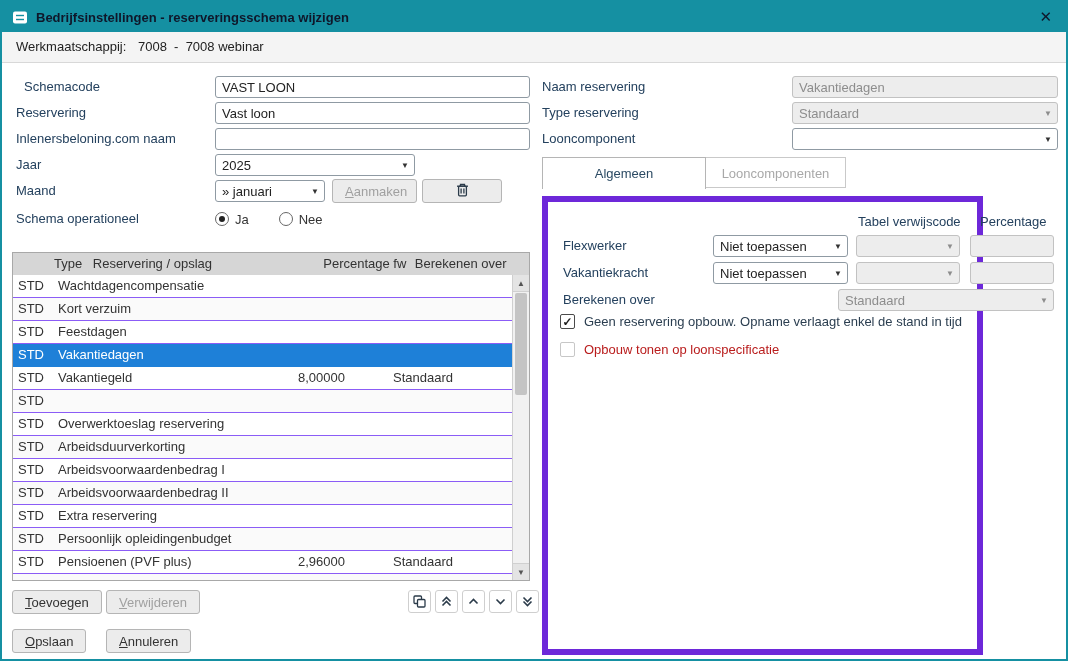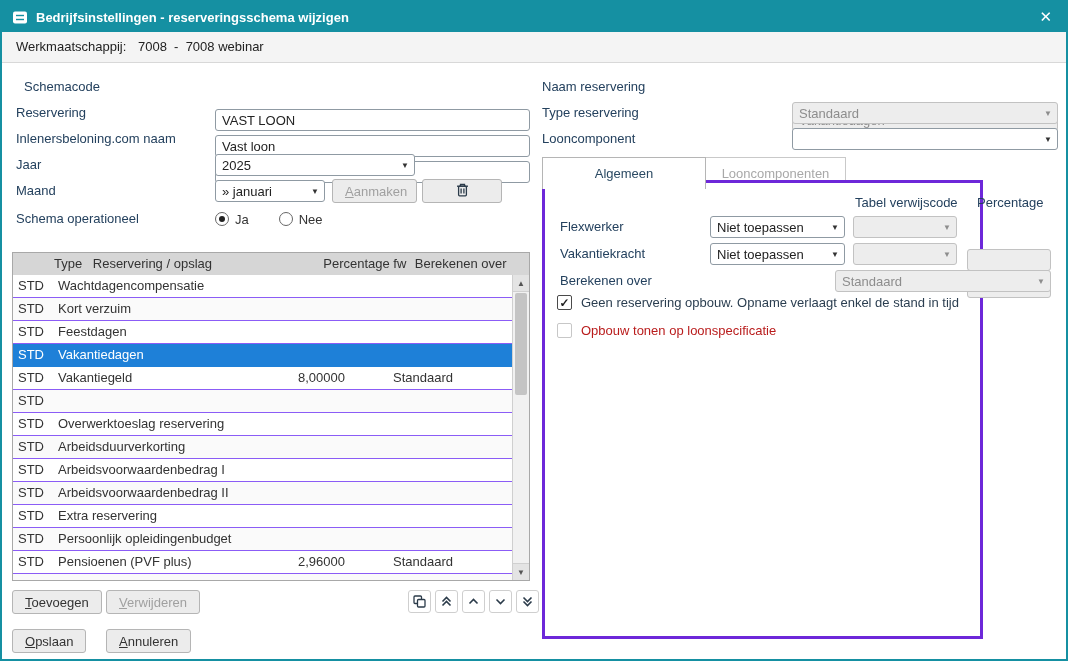--- a/index.html
+++ b/index.html
@@ -2,36 +2,36 @@
 <html style="--accent: #1590a2; --selection: #1e80d8;"><head>
 <meta charset="utf-8">
 <style>
   html,body { margin:0; padding:0; background:#fff; }
   body { font-family:"Liberation Sans", sans-serif; font-size:13px; color:#333; }
   .window { position:relative; width:1068px; height:661px; box-sizing:border-box;
             border:2px solid var(--accent,#1590a2); background:#fff; overflow:hidden; }
 
   
   .titlebar { height:30px; background:var(--accent,#1590a2); display:flex; align-items:center;
-              padding:0 10px; color:#ffffff; }
+              padding:0 10px; color:#0f172a; }
   .ticon { display:flex; align-items:center; }
   .title { margin-left:8px; font-weight:bold; font-size:13px; }
   .close { margin-left:auto; font-size:15px; cursor:pointer; padding:0 4px; }
 
   
   .companybar { height:30px; background:#f4f4f4; border-bottom:1px solid #d8d8d8;
                 line-height:30px; padding-left:14px; color:#222; }
   .compval { margin-left:8px; white-space:pre; }
 
   .main { position:absolute; top:62px; left:0; right:0; bottom:0; }
 
   .flabel { position:absolute; color:#24415e; line-height:22px; white-space:nowrap; }
 
   .tin { position:absolute; height:22px; box-sizing:border-box; border:1px solid #8f9aa3;
-         border-radius:3px; padding:0 6px; font:inherit; color:#222; background:#fff; outline:none;margin-top:33px; }
+         border-radius:3px; padding:0 6px; font:inherit; color:#222; background:#fff; outline:none; }
   .tin.disabled { background:#ededed; color:#8d8d8d; border-color:#c2c2c2; }
 
   .dd { position:absolute; height:22px; box-sizing:border-box; border:1px solid #8f9aa3;
         border-radius:3px; background:#fff; display:flex; align-items:center;
         padding:0 20px 0 6px; color:#222; white-space:nowrap; overflow:hidden; }
   .dd .arrow { position:absolute; right:5px; font-size:8px; color:#333; }
   .dd.disabled { background:#ededed; color:#8d8d8d; border-color:#c2c2c2; }
   .dd.disabled .arrow { color:#8d8d8d; }
 
   .btn { position:absolute; height:24px; box-sizing:border-box; background:#ececec;
@@ -75,22 +75,22 @@
             border-radius:3px; background:#fff; display:flex; align-items:center;
             justify-content:center; padding:0; cursor:pointer; }
 
   
   .tabs { position:absolute; left:540px; top:93px; display:flex; }
   .tab { height:31px; line-height:31px; box-sizing:border-box; text-align:center;
          border:1px solid #b5b5b5; background:#fff; }
   .tab.active { width:164px; font-weight:normal; color:#2b4a63; border-bottom:none;
                 height:32px; position:relative; z-index:2; }
   .tab.inactive { width:140px; color:#a8a8a8; border-left:none; border-color:#c9c9c9; }
-  .panel { position:absolute; left:540px; top:116px; width:441px; height:459px;
-           box-sizing:border-box; border:3px solid #6d28d9; background:#fff; }
+  .panel { position:absolute; left:540px; top:132px; width:441px; height:459px;
+           box-sizing:border-box; border:6px solid #6d28d9; background:#fff; }
   .plabel { position:absolute; color:#24415e; line-height:22px; white-space:nowrap; }
   .pcolhead { position:absolute; color:#24415e; white-space:nowrap; }
 
   .checkrow { position:absolute; display:flex; align-items:center; gap:9px; }
   .checkbox { width:15px; height:15px; box-sizing:border-box; border:1px solid #4a4a4a;
               border-radius:2px; background:#fff; display:flex; align-items:center;
               justify-content:center; font-size:12px; font-weight:bold; color:#1c1c1c; }
   .checkbox .mark { display:none; line-height:1; }
   .checkbox.checked .mark { display:block; }
   .checklabel { color:#2b3e50; }

